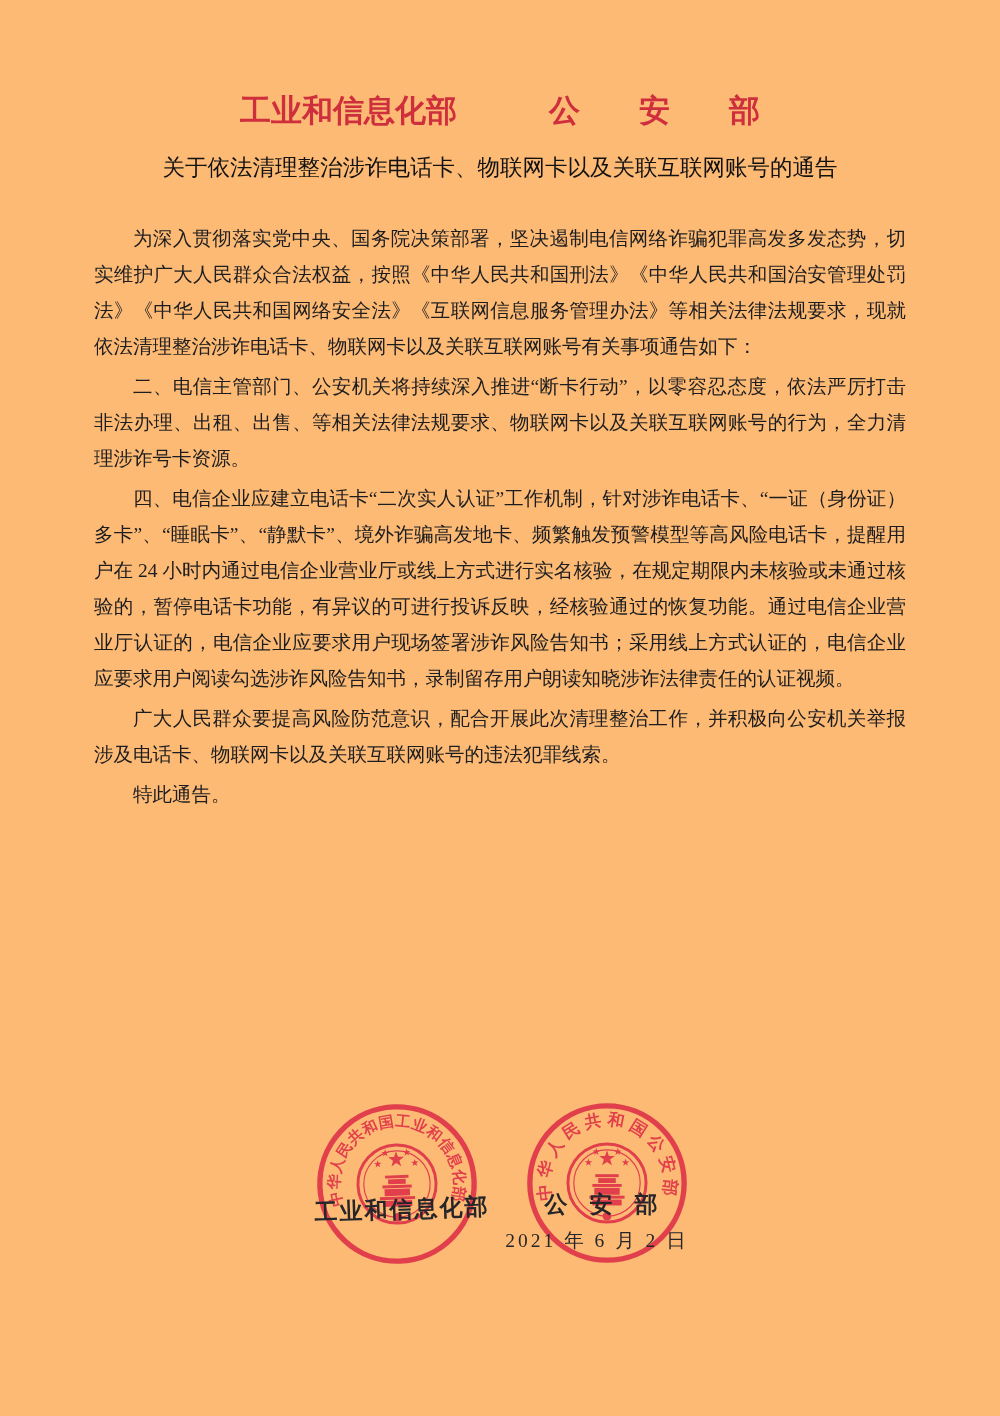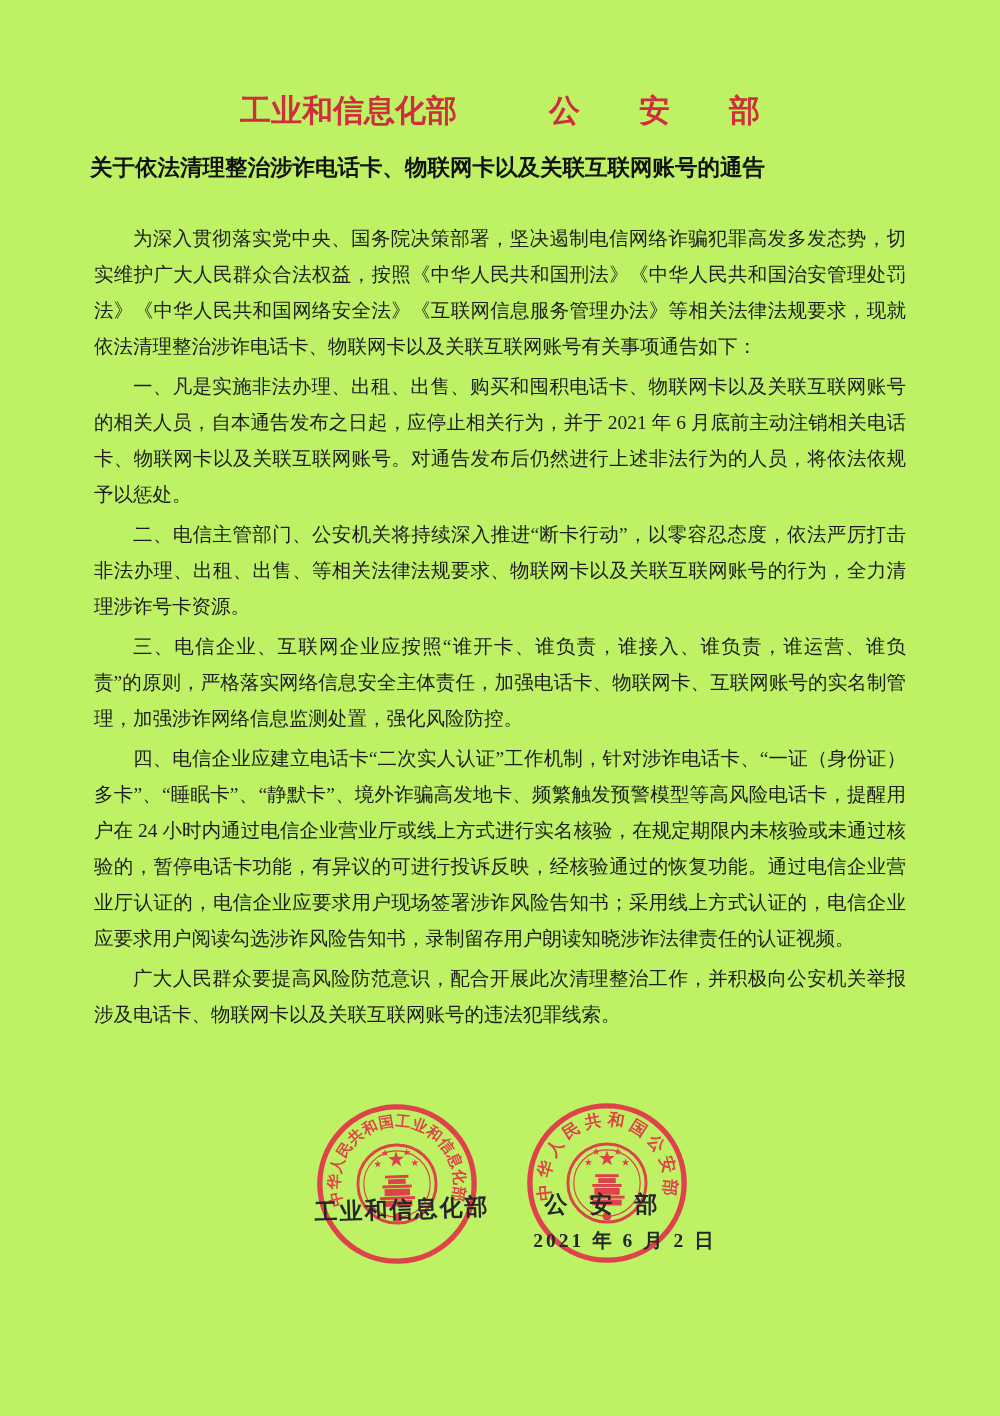--- a/index.html
+++ b/index.html
@@ -4,42 +4,42 @@
 <style>
   html,body{margin:0;padding:0;}
   body{
     width:1000px;height:1416px;
     background:#f6f6f6;
     font-family:"Liberation Serif","DejaVu Serif",serif;
   }
   .page{
     position:relative;
     width:1000px;height:1416px;
-    background:#bef264;
+    background:#fdba74;
     box-sizing:border-box;
     padding:93px 90px 0 90px;
     color:#1d1d1f;
     overflow:hidden;
   }
   
   .header-row{
     display:flex;justify-content:center;align-items:baseline;
     gap:92px;
     color:#cf2f3d;
     font-weight:bold;
     font-size:31px;line-height:36px;
     white-space:nowrap;
   }
   .mps-name{letter-spacing:1.9em;margin-right:-1.9em;}
   
   .doc-title{
     margin:24px 0 0 0;
     font-size:22.5px;line-height:30px;
-    font-weight:bold;
-    text-align:left;
+    font-weight:normal;
+    text-align:center;
     color:#121212;
     white-space:nowrap;
   }
   
   .body-text{
     margin-top:38px;
     font-size:19.5px;
     line-height:36px;
     text-align:justify;
   }
@@ -60,47 +60,45 @@
     text-align:center;
     transform:rotate(-2deg);
   }
   .overlay-mps{
     left:506px;top:1189px;width:212px;
     font-size:23px;letter-spacing:22px;margin-right:-22px;
     text-align:center;
   }
   .overlay-date{
     position:absolute;
-    left:516px;top:1227px;width:218px;
+    left:488px;top:1227px;width:218px;
     text-align:center;
     color:#26262a;
     font-size:19.5px;letter-spacing:3px;
     white-space:nowrap;
-    font-weight:bold;
   }
 </style>
 </head>
 <body>
 
 <div class="page">
 
   <div class="header-row">
     <span>工业和信息化部</span>
     <span class="mps-name">公安部</span>
   </div>
 
   <h1 class="doc-title">关于依法清理整治涉诈电话卡、物联网卡以及关联互联网账号的通告</h1>
 
   <div class="body-text">
     <p>为深入贯彻落实党中央、国务院决策部署，坚决遏制电信网络诈骗犯罪高发多发态势，切实维护广大人民群众合法权益，按照《中华人民共和国刑法》《中华人民共和国治安管理处罚法》《中华人民共和国网络安全法》《互联网信息服务管理办法》等相关法律法规要求，现就依法清理整治涉诈电话卡、物联网卡以及关联互联网账号有关事项通告如下：</p>
-    <p>一、凡是实施非法办理、出租、出售、购买和囤积电话卡、物联网卡以及关联互联网账号的相关人员，自本通告发布之日起，应停止相关行为，并于 2021 年 6 月底前主动注销相关电话卡、物联网卡以及关联互联网账号。对通告发布后仍然进行上述非法行为的人员，将依法依规予以惩处。</p>
     <p>二、电信主管部门、公安机关将持续深入推进“断卡行动”，以零容忍态度，依法严厉打击非法办理、出租、出售、等相关法律法规要求、物联网卡以及关联互联网账号的行为，全力清理涉诈号卡资源。</p>
-    <p>三、电信企业、互联网企业应按照“谁开卡、谁负责，谁接入、谁负责，谁运营、谁负责”的原则，严格落实网络信息安全主体责任，加强电话卡、物联网卡、互联网账号的实名制管理，加强涉诈网络信息监测处置，强化风险防控。</p>
     <p>四、电信企业应建立电话卡“二次实人认证”工作机制，针对涉诈电话卡、“一证（身份证）多卡”、“睡眠卡”、“静默卡”、境外诈骗高发地卡、频繁触发预警模型等高风险电话卡，提醒用户在 24 小时内通过电信企业营业厅或线上方式进行实名核验，在规定期限内未核验或未通过核验的，暂停电话卡功能，有异议的可进行投诉反映，经核验通过的恢复功能。通过电信企业营业厅认证的，电信企业应要求用户现场签署涉诈风险告知书；采用线上方式认证的，电信企业应要求用户阅读勾选涉诈风险告知书，录制留存用户朗读知晓涉诈法律责任的认证视频。</p>
     <p>广大人民群众要提高风险防范意识，配合开展此次清理整治工作，并积极向公安机关举报涉及电话卡、物联网卡以及关联互联网账号的违法犯罪线索。</p>
+    <p>特此通告。</p>
   </div>
 
   <div class="seal seal-left">
     <svg viewBox="0 0 170 170" width="166" height="166">
       <defs>
         <path id="star-l" d="M0,-10 L2.35,-3.24 L9.51,-3.09 L3.8,1.24 L5.88,8.09 L0,4 L-5.88,8.09 L-3.8,1.24 L-9.51,-3.09 L-2.35,-3.24 Z"></path>
         <path id="arc-l" d="M 28.6 102.3 A 59 59 0 1 1 141.4 102.3" fill="none"></path>
       </defs>
       <circle cx="85" cy="85" r="79" fill="none" stroke="#e0394a" stroke-width="5.5"></circle>
       <text font-size="15.5" font-weight="bold" fill="#e0394a" letter-spacing="0.5">

